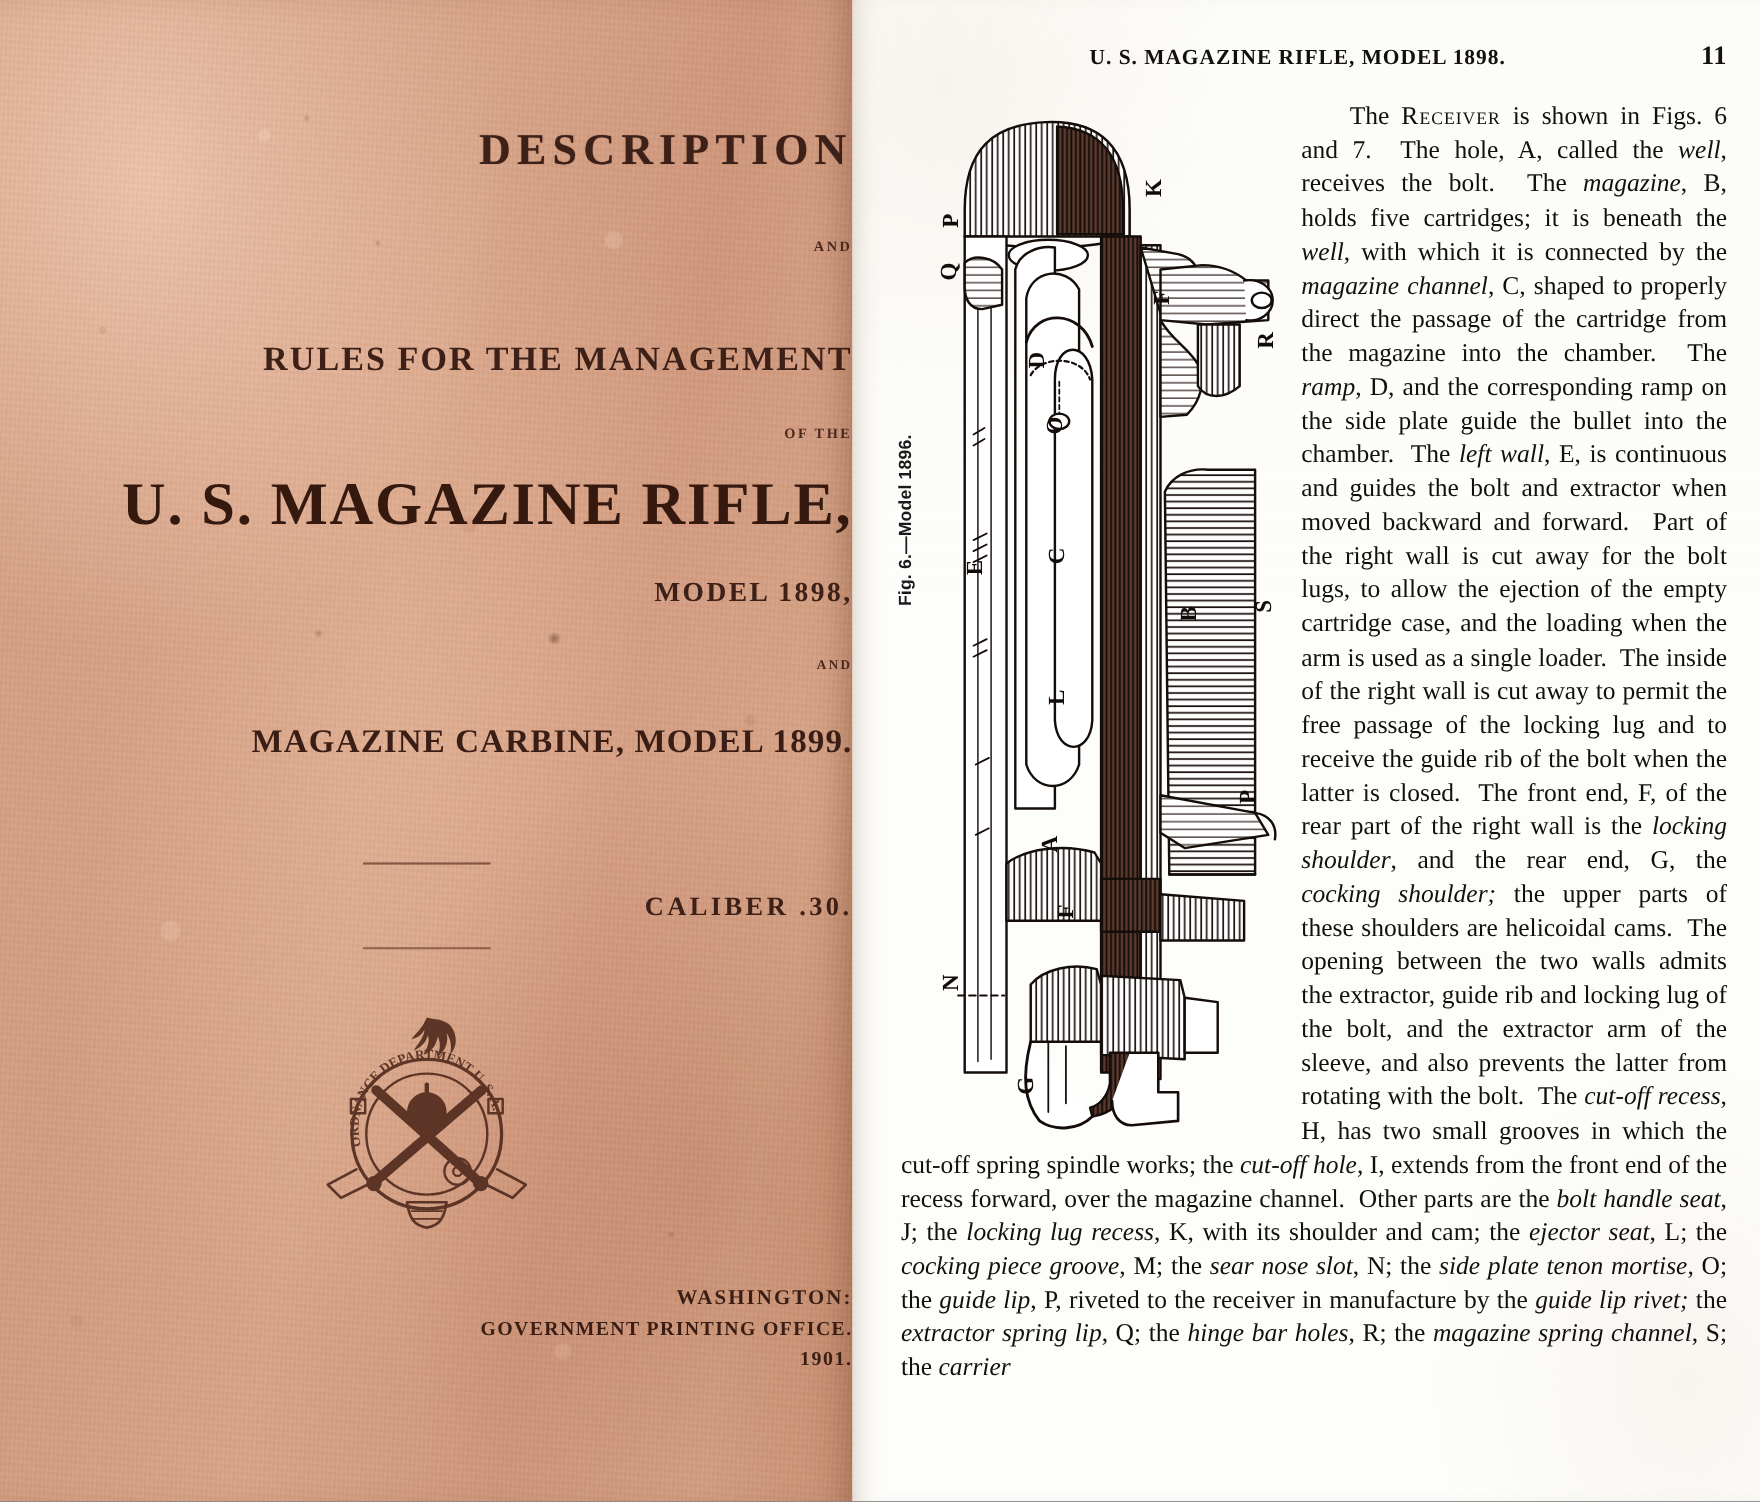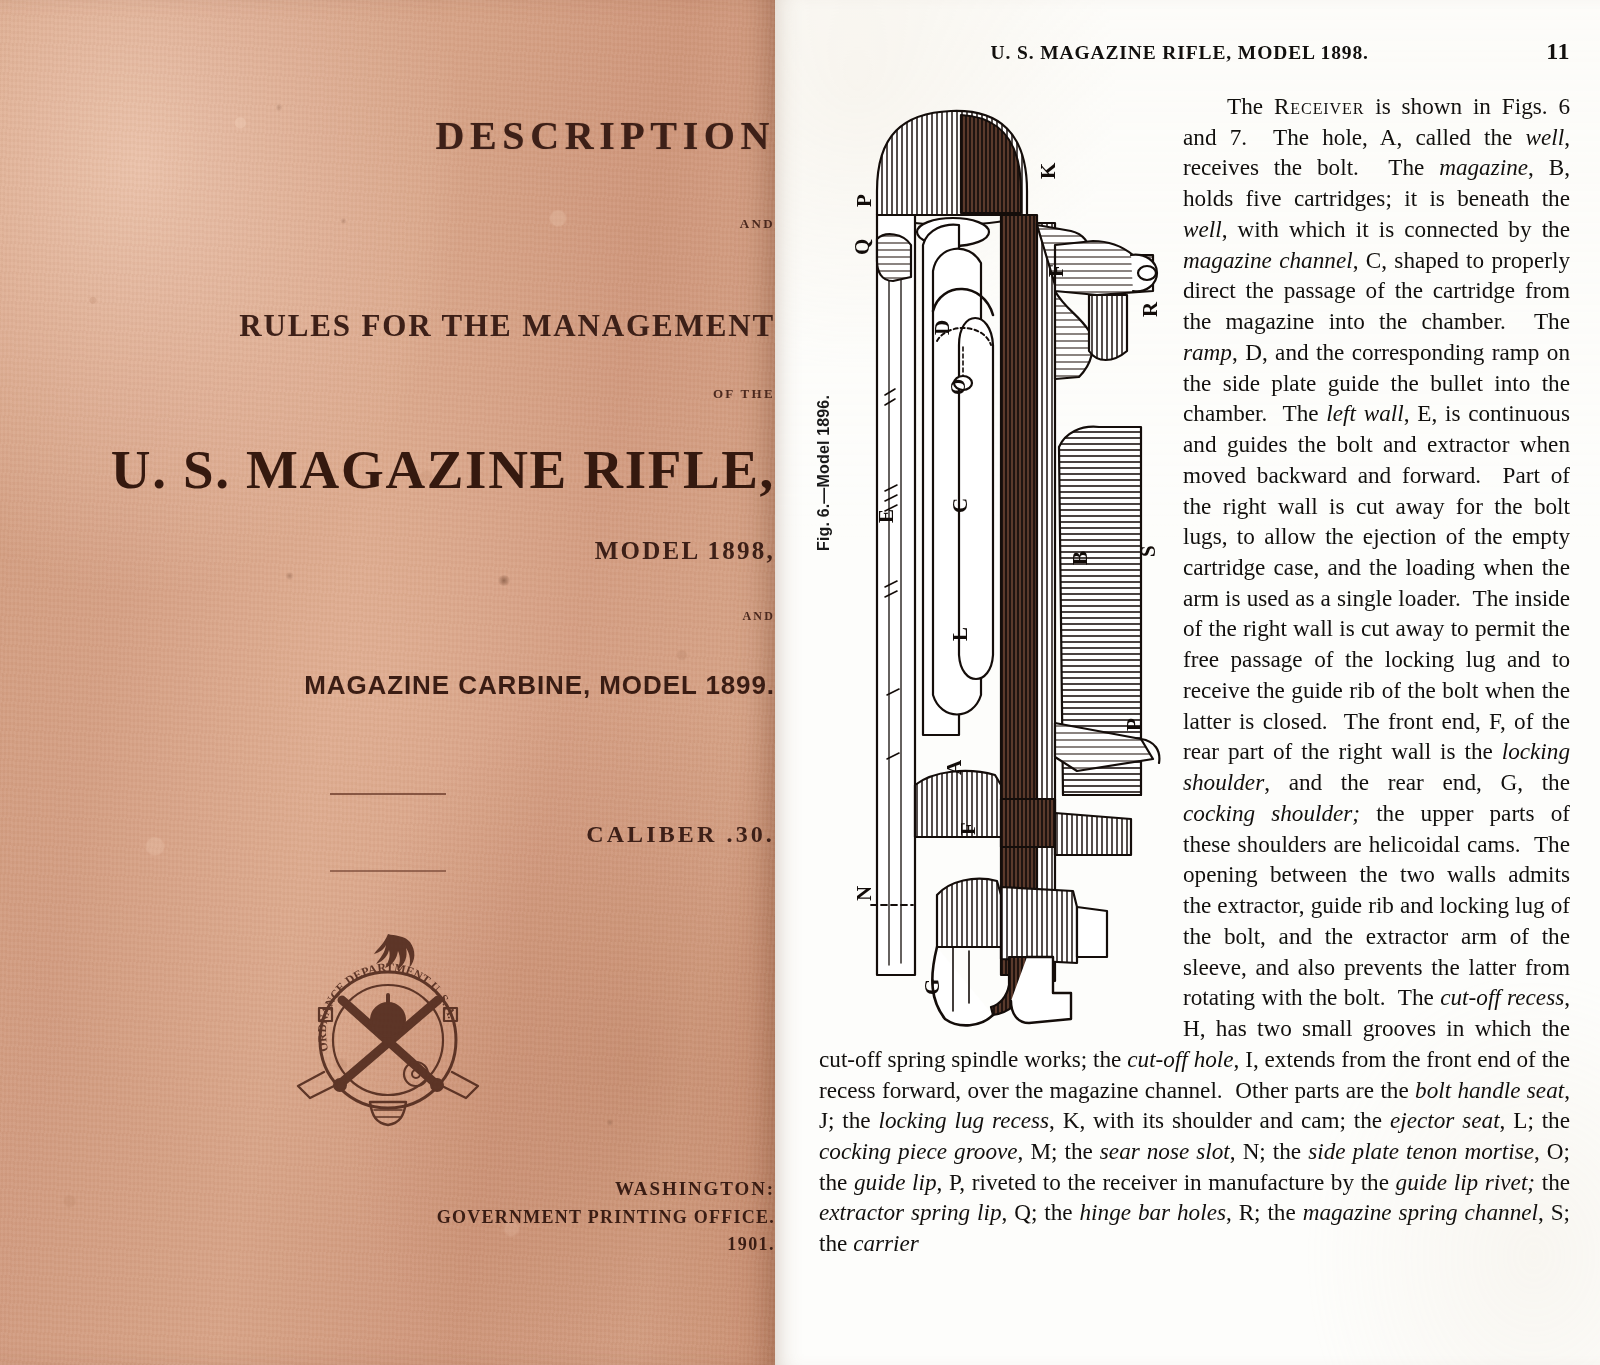--- a/index.html
+++ b/index.html
@@ -55,33 +55,33 @@
   .t-rules{
     font-family:Liberation Serif, serif;font-weight:700;letter-spacing:.06em;
     font-size:31px;margin-top:76px;color:#3d2018;
   }
   .t-ofthe{
     font-family:"Liberation Serif",serif;font-weight:700;letter-spacing:.18em;
     font-size:13px;margin-top:42px;color:#4a281e;
   }
   .t-main{
     font-family:"Liberation Serif",serif;font-weight:700;letter-spacing:.03em;
-    font-size:55px;margin-top:36px;color:#35190f;padding-left:32px;
+    font-size:55px;margin-top:24px;color:#35190f;padding-left:32px;
   }
   .t-model{
     font-family:"Liberation Serif",serif;font-weight:700;letter-spacing:.09em;
     font-size:25px;margin-top:36px;color:#3d2018;
   }
   .t-and2{
     font-family:"Liberation Serif",serif;font-weight:700;letter-spacing:.18em;
     font-size:12px;margin-top:44px;color:#4a281e;
   }
   .t-carbine{
-    font-family:Liberation Sans, sans-serif;font-weight:700;letter-spacing:.035em;
-    font-size:26px;margin-top:46px;color:#3a1d14;
+    font-family:Liberation Serif, serif;font-weight:700;letter-spacing:.035em;
+    font-size:30px;margin-top:46px;color:#3a1d14;
   }
   .rule-top{width:116px;height:2px;background:#6b3b2a;opacity:.75;margin:92px auto 0;}
   .t-caliber{
     font-family:"Liberation Serif",serif;font-weight:700;letter-spacing:.13em;
     font-size:24px;margin-top:26px;color:#3d2018;
   }
   .rule-bot{width:116px;height:2px;background:#6b3b2a;opacity:.6;margin:22px auto 0;}
 
   
   .seal-wrap{margin-top:52px;display:flex;justify-content:center;}

